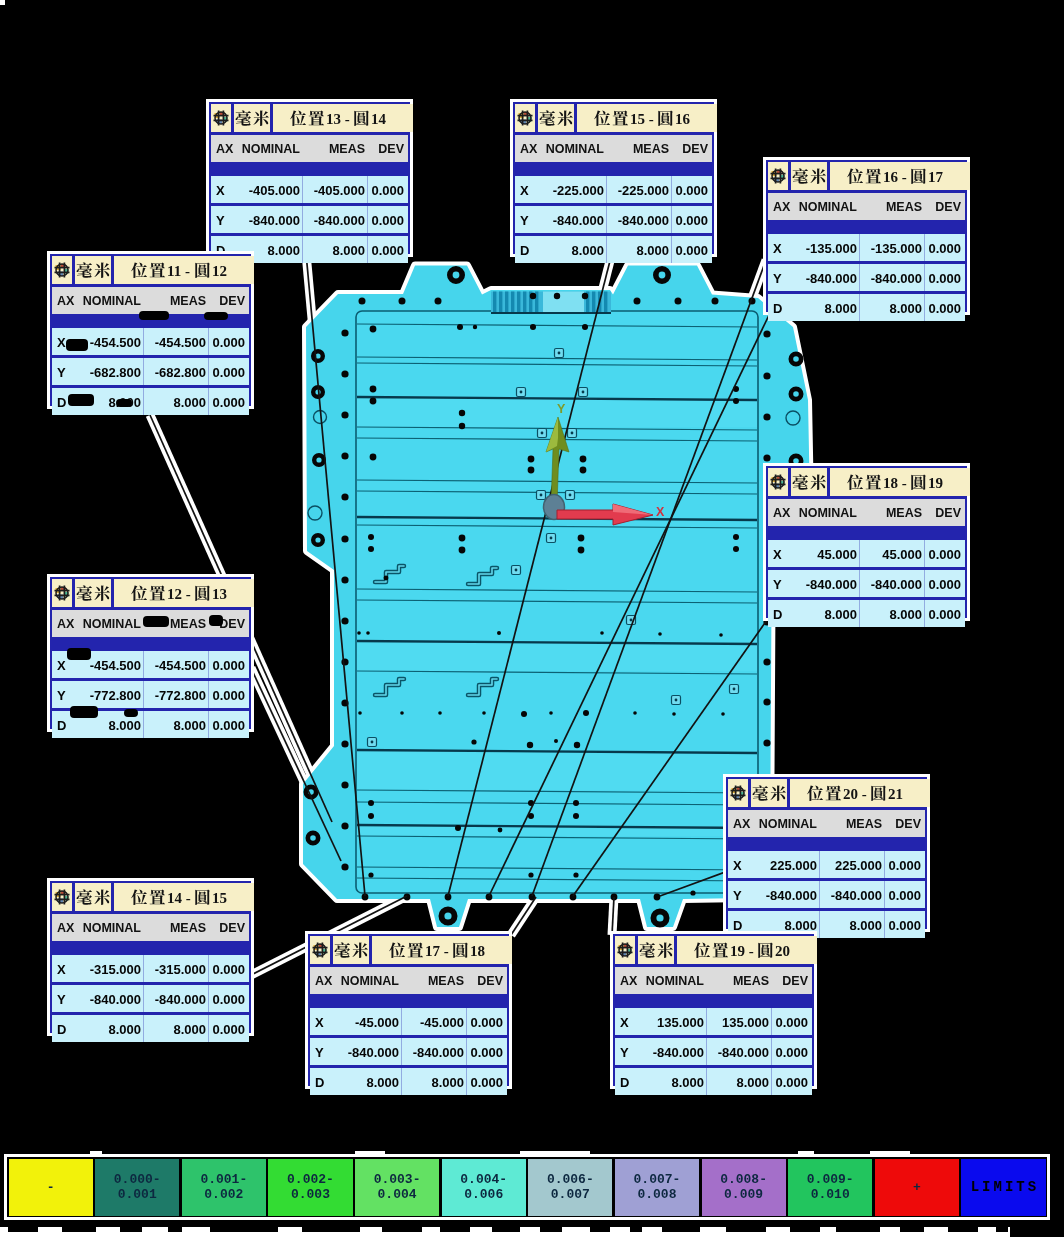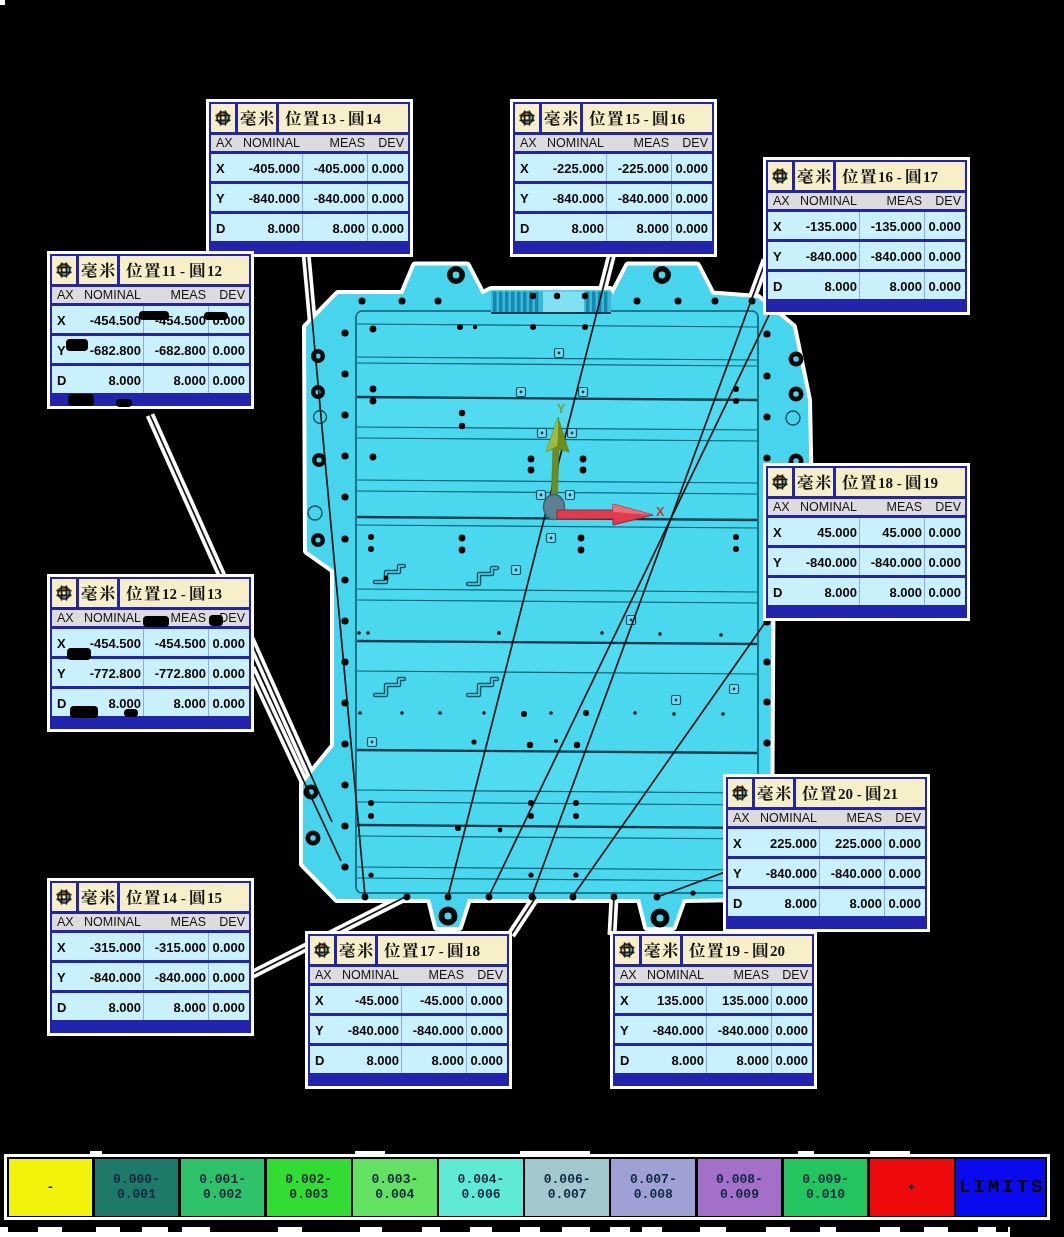--- a/index.html
+++ b/index.html
@@ -1,22 +1,22 @@
 <!DOCTYPE html>
 <html><head><meta charset="utf-8"><style>
 *{margin:0;padding:0;box-sizing:border-box}
 html,body{width:1064px;height:1237px;background:#000;overflow:hidden;position:relative;font-family:"Liberation Sans",sans-serif}
 .bgsvg{position:absolute;left:0;top:0}
 .corner{position:absolute;left:0;top:0;width:5px;height:5px;background:#fff}
 .tb{position:absolute;width:201px;height:152px;border:2px solid #2324ad;background:#2324ad;box-shadow:0 0 0 3px #fff;z-index:10}
 .r1{height:28px;display:flex;background:#2324ad;margin-bottom:3px}
 .ci{width:26px;background:#f7efc7;margin-right:3px;display:flex;align-items:center;justify-content:center}
 .cm{width:40px;background:#f7efc7;margin-right:3px;display:flex;align-items:center;justify-content:center}
-.ct{flex:1;background:#f7efc7;display:flex;align-items:center;padding-left:5px}
-.r2{height:16px;background:#dcdcdc;position:relative;margin-bottom:3px;font-size:12.5px;font-weight:normal;color:#111}
+.ct{flex:1;background:#f7efc7;display:flex;align-items:center;padding-left:16px}
+.r2{height:27px;background:#dcdcdc;position:relative;margin-bottom:14px;font-size:12.5px;font-weight:bold;color:#111}
 .rd{height:27px;background:#c9f1fb;position:relative;margin-bottom:3px;font-size:13px;font-weight:bold;color:#060606}
 .rd:last-child{margin-bottom:0}
 .rd::before{content:"";position:absolute;left:91px;top:0;bottom:0;width:1px;background:#2324ad55}
 .rd::after{content:"";position:absolute;left:156px;top:0;bottom:0;width:1px;background:#2324ad55}
 .p0{position:absolute;left:5px;top:50%;transform:translateY(-50%)}
 .p1{position:absolute;right:108px;top:50%;transform:translateY(-50%)}
 .p2{position:absolute;right:43px;top:50%;transform:translateY(-50%)}
 .p3{position:absolute;right:4px;top:50%;transform:translateY(-50%)}
 .st{font-family:"Liberation Serif",serif;font-size:15px;font-weight:bold;fill:#141414}
 .legend{position:absolute;left:4px;top:1154px;width:1046px;height:66px;border:3px solid #fff;background:#000;display:flex;gap:2.5px;padding:1.5px;z-index:10}
@@ -851,21 +851,21 @@
     <div class="lc" style="background:#a46fc9">
       <span>0.008-<br>0.009</span>
     </div>
     <div class="lc" style="background:#22c55e">
       <span>0.009-<br>0.010</span>
     </div>
     <div class="lc" style="background:#ee0a0a">
       <span>+</span>
     </div>
     <div class="lc" style="background:#0a0aee">
-      <span style="letter-spacing:3px;margin-left:3px;font-size:19px;white-space:nowrap;color:#000">LIMITS</span>
+      <span style="letter-spacing:3px;margin-left:3px;font-size:14px;white-space:nowrap;color:#000">LIMITS</span>
     </div>
   </div>
 <div class="bstrip"></div>
 <div class="blob" style="left:8px;width:30px"></div>
 <div class="blob" style="left:62px;width:34px"></div>
 <div class="blob" style="left:120px;width:22px"></div>
 <div class="blob" style="left:168px;width:14px"></div>
 <div class="blob" style="left:210px;width:68px"></div>
 <div class="blob" style="left:302px;width:58px"></div>
 <div class="blob" style="left:382px;width:40px"></div>

